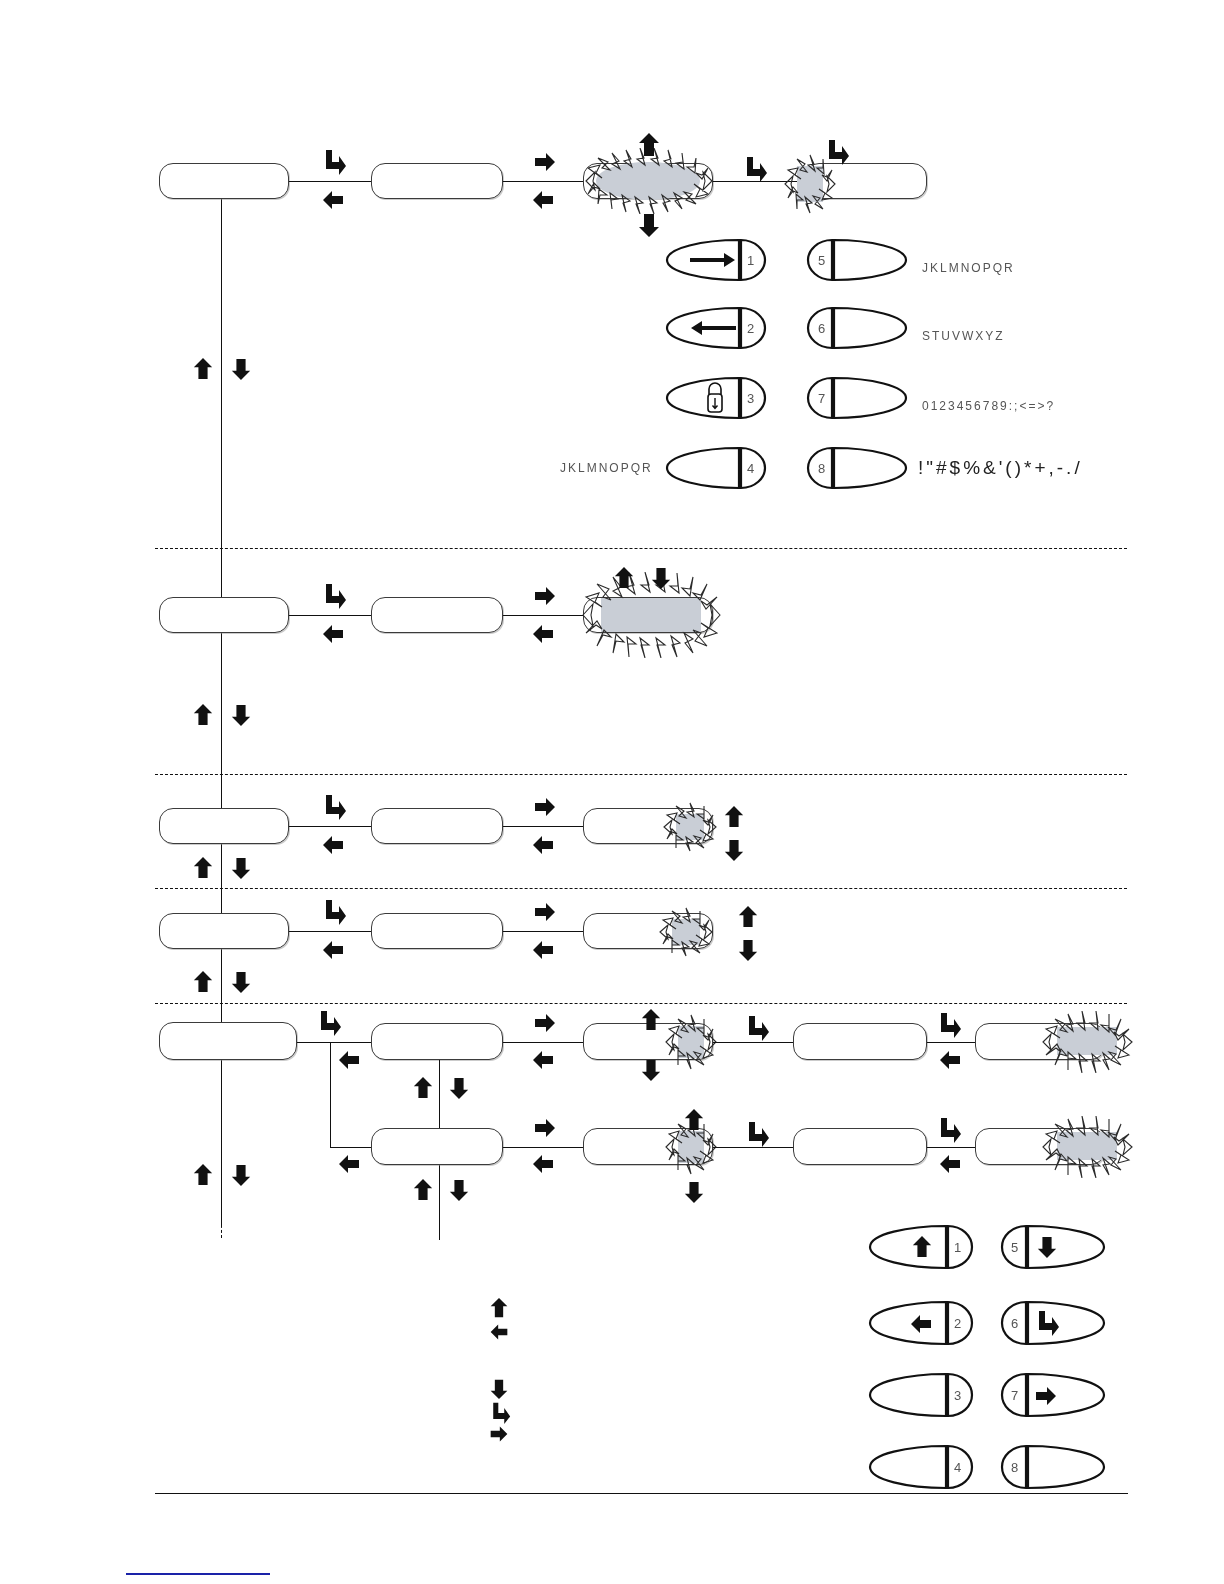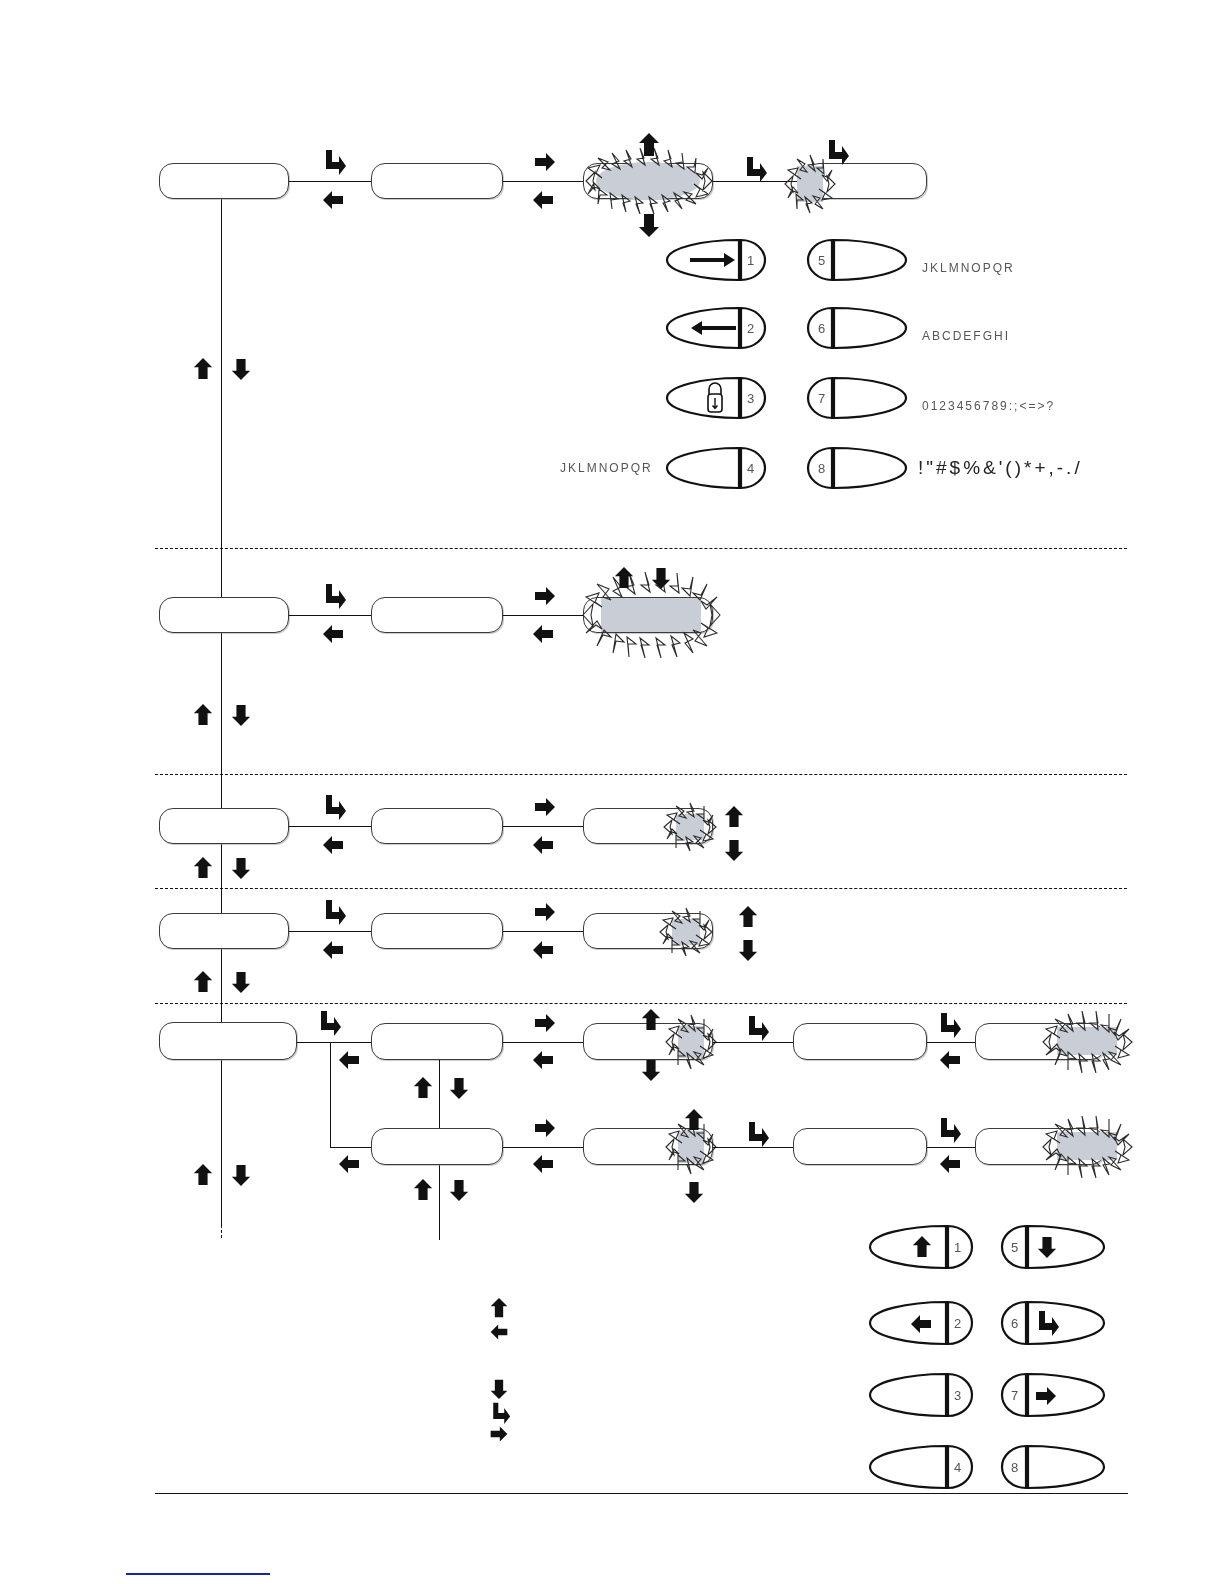--- a/index.html
+++ b/index.html
@@ -280,21 +280,21 @@
   </div>
   <div class="charset small" style="left:922px; top:261px;">JKLMNOPQR</div>
 
   <div class="bubble" style="left:806px; top:306px; width:104px; height:44px;">
     <svg viewBox="0 0 104 44">
       <path class="body" d="M26,2 C12,2 2,12 2,22 C2,32 12,42 26,42 L26,2 Z"></path>
       <path class="body" d="M28,2 C64,2 100,10 100,22 C100,34 64,42 28,42 Z"></path>
       <text class="num" x="12" y="27">6</text>
     </svg>
   </div>
-  <div class="charset small" style="left:922px; top:329px;">ABCDEFGHI</div>
+  <div class="charset small" style="left:922px; top:329px;">STUVWXYZ</div>
 
   <div class="bubble" style="left:806px; top:376px; width:104px; height:44px;">
     <svg viewBox="0 0 104 44">
       <path class="body" d="M26,2 C12,2 2,12 2,22 C2,32 12,42 26,42 L26,2 Z"></path>
       <path class="body" d="M28,2 C64,2 100,10 100,22 C100,34 64,42 28,42 Z"></path>
       <text class="num" x="12" y="27">7</text>
     </svg>
   </div>
   <div class="charset small" style="left:922px; top:399px;">0123456789:;&lt;=&gt;?</div>
 

